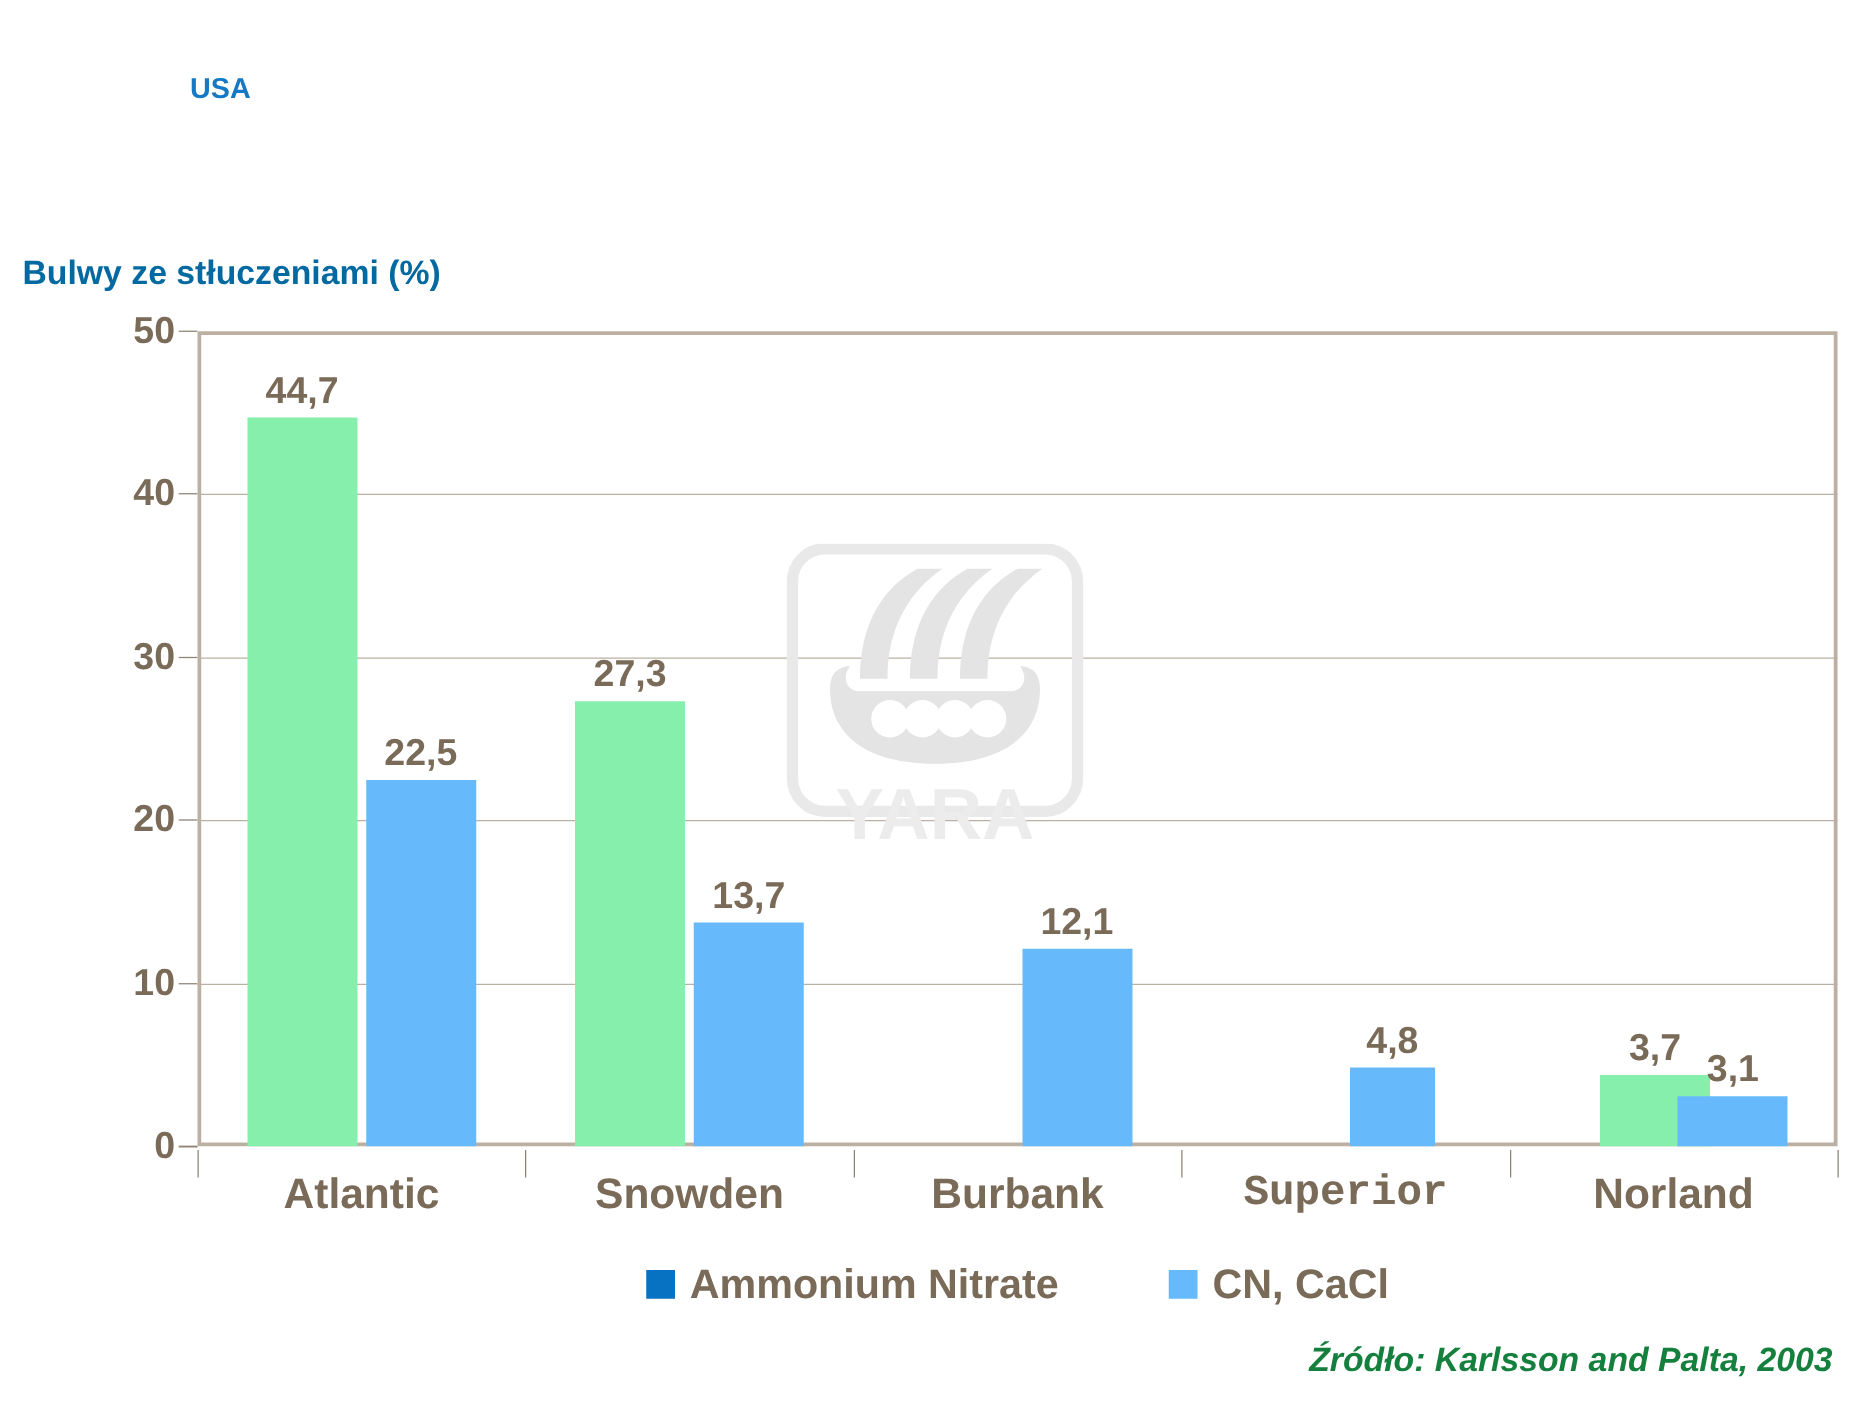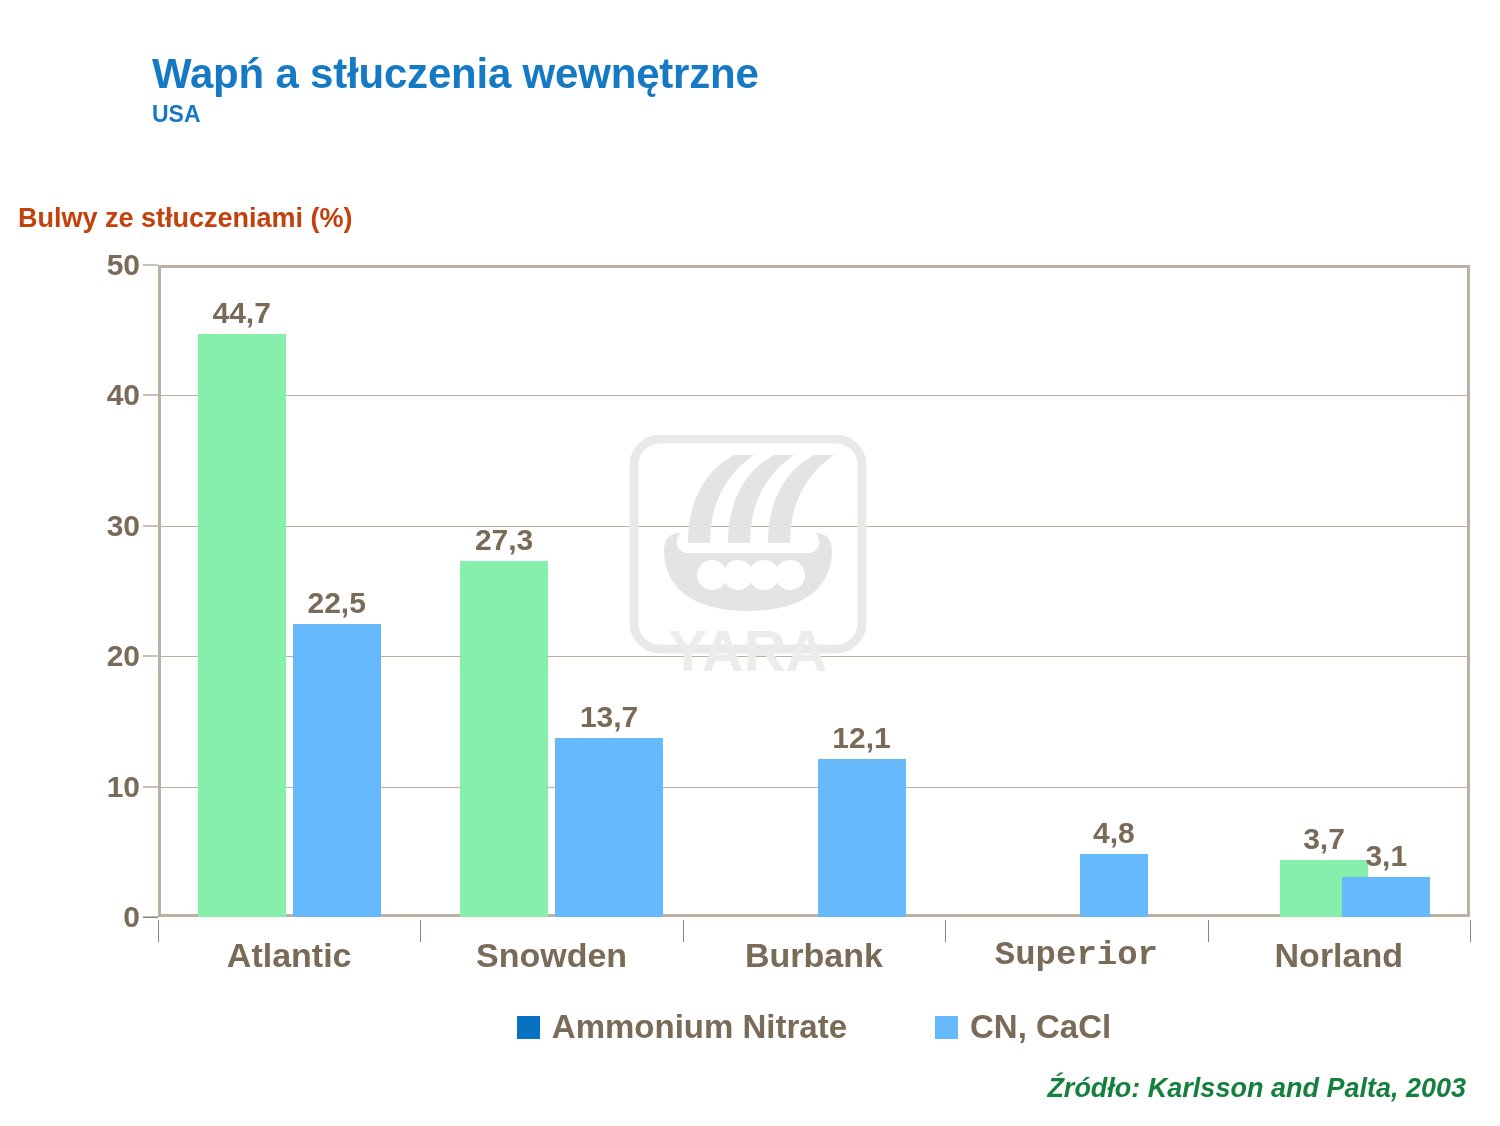--- a/index.html
+++ b/index.html
@@ -37,21 +37,21 @@
     line-height: 1.1;
   }
 
   
   .y-axis-caption {
     position: absolute;
     left: 18px;
     top: 203px;
     font-size: 27px;
     font-weight: bold;
-    color: #c2410c;
+    color: #0369a1;
     white-space: nowrap;
   }
 
   
   .plot-wrap {
     position: absolute;
     left: 158px;
     top: 265px;
     width: 1312px;
     height: 652px;
@@ -190,21 +190,20 @@
     font-weight: bold;
     font-style: italic;
     color: #15803d;
     white-space: nowrap;
   }
 </style>
 </head>
 <body>
 
 <div class="title-block">
-  <div class="chart-title">Wapń a stłuczenia wewnętrzne</div>
   <div class="chart-subtitle">USA</div>
 </div>
 
 <div class="y-axis-caption">Bulwy ze stłuczeniami (%)</div>
 
 <div id="y-ticks">
     <div class="ytick" style="top: 917px;">0</div>
     <div class="ytick-mark" style="top: 917px;"></div>
     <div class="ytick" style="top: 786.6px;">10</div>
     <div class="ytick-mark" style="top: 786.6px;"></div>
@@ -251,21 +250,21 @@
   <div class="bars-layer" id="bars-layer">
       <div class="bar s0" style="left: 39.7px; width: 88px; height: 582.888px;">
         <div class="bar-label">44,7</div>
       </div>
       <div class="bar s1" style="left: 134.7px; width: 88px; height: 293.4px;">
         <div class="bar-label">22,5</div>
       </div>
       <div class="bar s0" style="left: 302.1px; width: 88px; height: 355.992px;">
         <div class="bar-label">27,3</div>
       </div>
-      <div class="bar s1" style="left: 397.1px; width: 108px; height: 178.648px;">
+      <div class="bar s1" style="left: 397.1px; width: 88px; height: 178.648px;">
         <div class="bar-label">13,7</div>
       </div>
       <div class="bar s1" style="left: 659.5px; width: 88px; height: 157.784px;">
         <div class="bar-label">12,1</div>
       </div>
       <div class="bar s1" style="left: 921.9px; width: 68px; height: 62.592px;">
         <div class="bar-label">4,8</div>
       </div>
       <div class="bar s0" style="left: 1122px; width: 88px; height: 57px;">
         <div class="bar-label">3,7</div>

